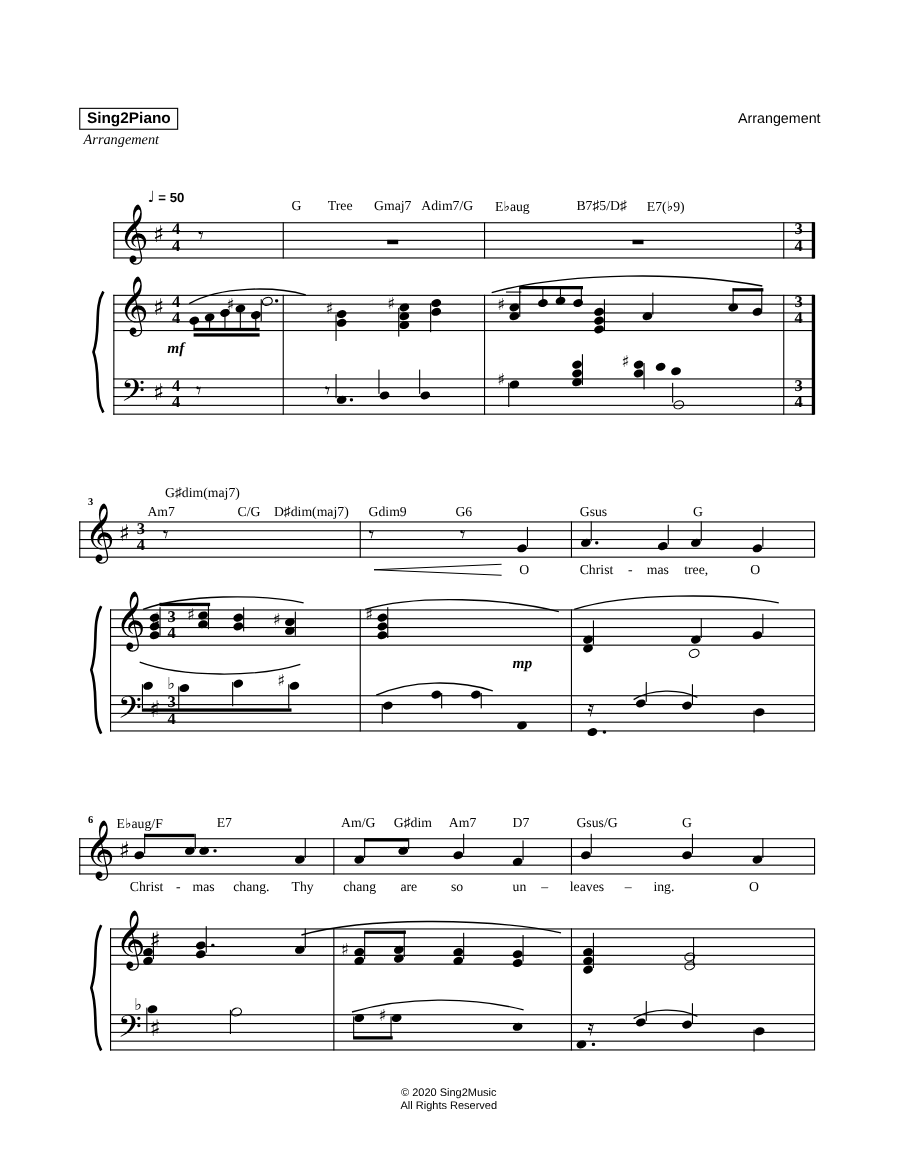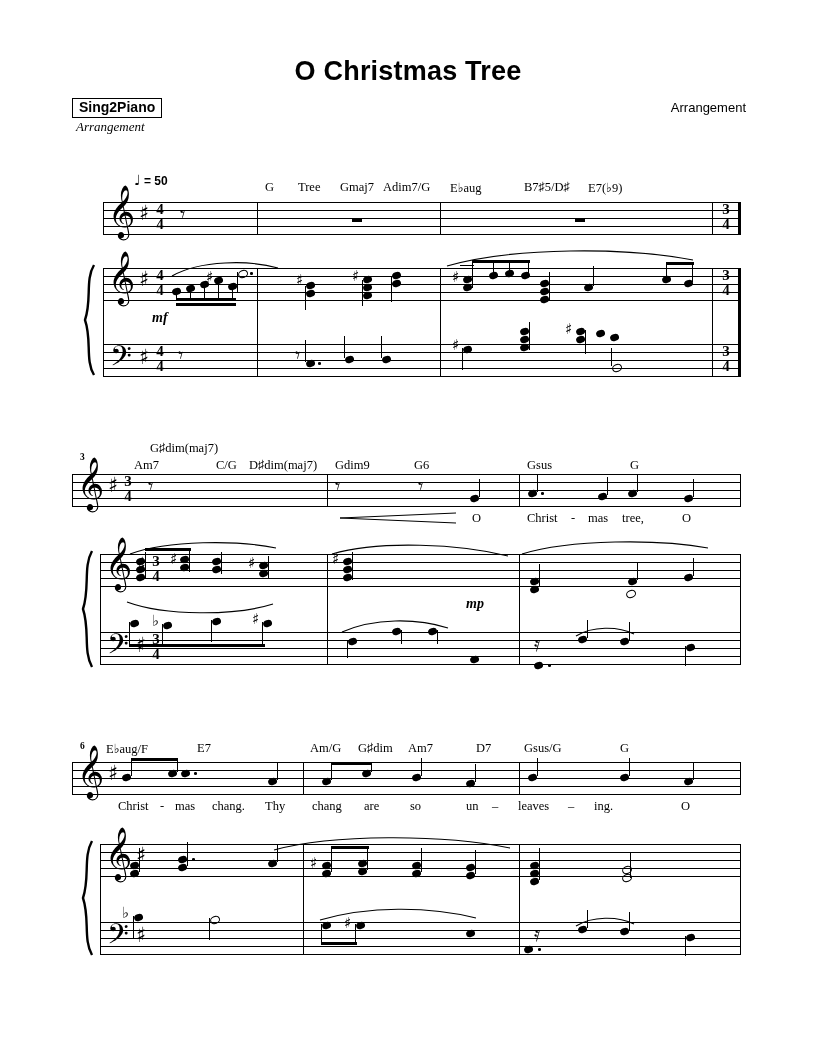--- a/index.html
+++ b/index.html
@@ -218,21 +218,20 @@
     font-family: "DejaVu Sans", sans-serif;
     font-size: 15px;
     line-height: 1;
   }
 </style>
 </head>
 <body>
 
 <div class="page">
 
-  <div class="title">O Christmas Tree</div>
   <div class="credit">Arrangement</div>
   <div class="brand-box">Sing2Piano</div>
   <div class="brand-sub">Arrangement</div>
 
   <div class="system" style="left:0; top:0; width:816px; height:400px;">
 
     <div class="tempo" style="left:134px; top:172px;">
       <span class="note">♩</span>
       <span>= 50</span>
     </div>
@@ -619,21 +618,21 @@
 
   <div class="system" style="left:0; top:0; width:816px; height:980px;">
 
     <div class="measnum" style="left:80px; top:741px;">6</div>
 
     <div class="chord" style="left:106px; top:741px;">E♭aug/F</div>
     <div class="chord" style="left:197px; top:741px;">E7</div>
     <div class="chord" style="left:310px; top:741px;">Am/G</div>
     <div class="chord" style="left:358px; top:741px;">G♯dim</div>
     <div class="chord" style="left:408px; top:741px;">Am7</div>
-    <div class="chord" style="left:476px; top:741px;">D7</div>
+    <div class="chord" style="left:466px; top:741px;">D7</div>
     <div class="chord" style="left:524px; top:741px;">Gsus/G</div>
     <div class="chord" style="left:620px; top:741px;">G</div>
 
     <div class="staff" style="left:72px; top:762px; width:668px; height:33px;">
       <div class="ln"></div>
         <div class="ln"></div>
         <div class="ln"></div>
         <div class="ln"></div>
         <div class="ln"></div>
     </div>
@@ -786,14 +785,18 @@
           <path d="M2 14 C50 0, 110 0, 158 12" fill="none" stroke="#000" stroke-width="1.2"></path>
         </svg>
     </div>
     <div class="slur" style="left:574px; top:916px;">
       <svg width="62" height="12" viewBox="0 0 62 12">
           <path d="M2 10 C18 0, 44 0, 60 8" fill="none" stroke="#000" stroke-width="1.2"></path>
         </svg>
     </div>
   </div>
 
+  <div class="footer">
+    <div>© 2020 Sing2Music</div>
+    <div>All Rights Reserved</div>
+  </div>
 
 </div>
 
 </body></html>

